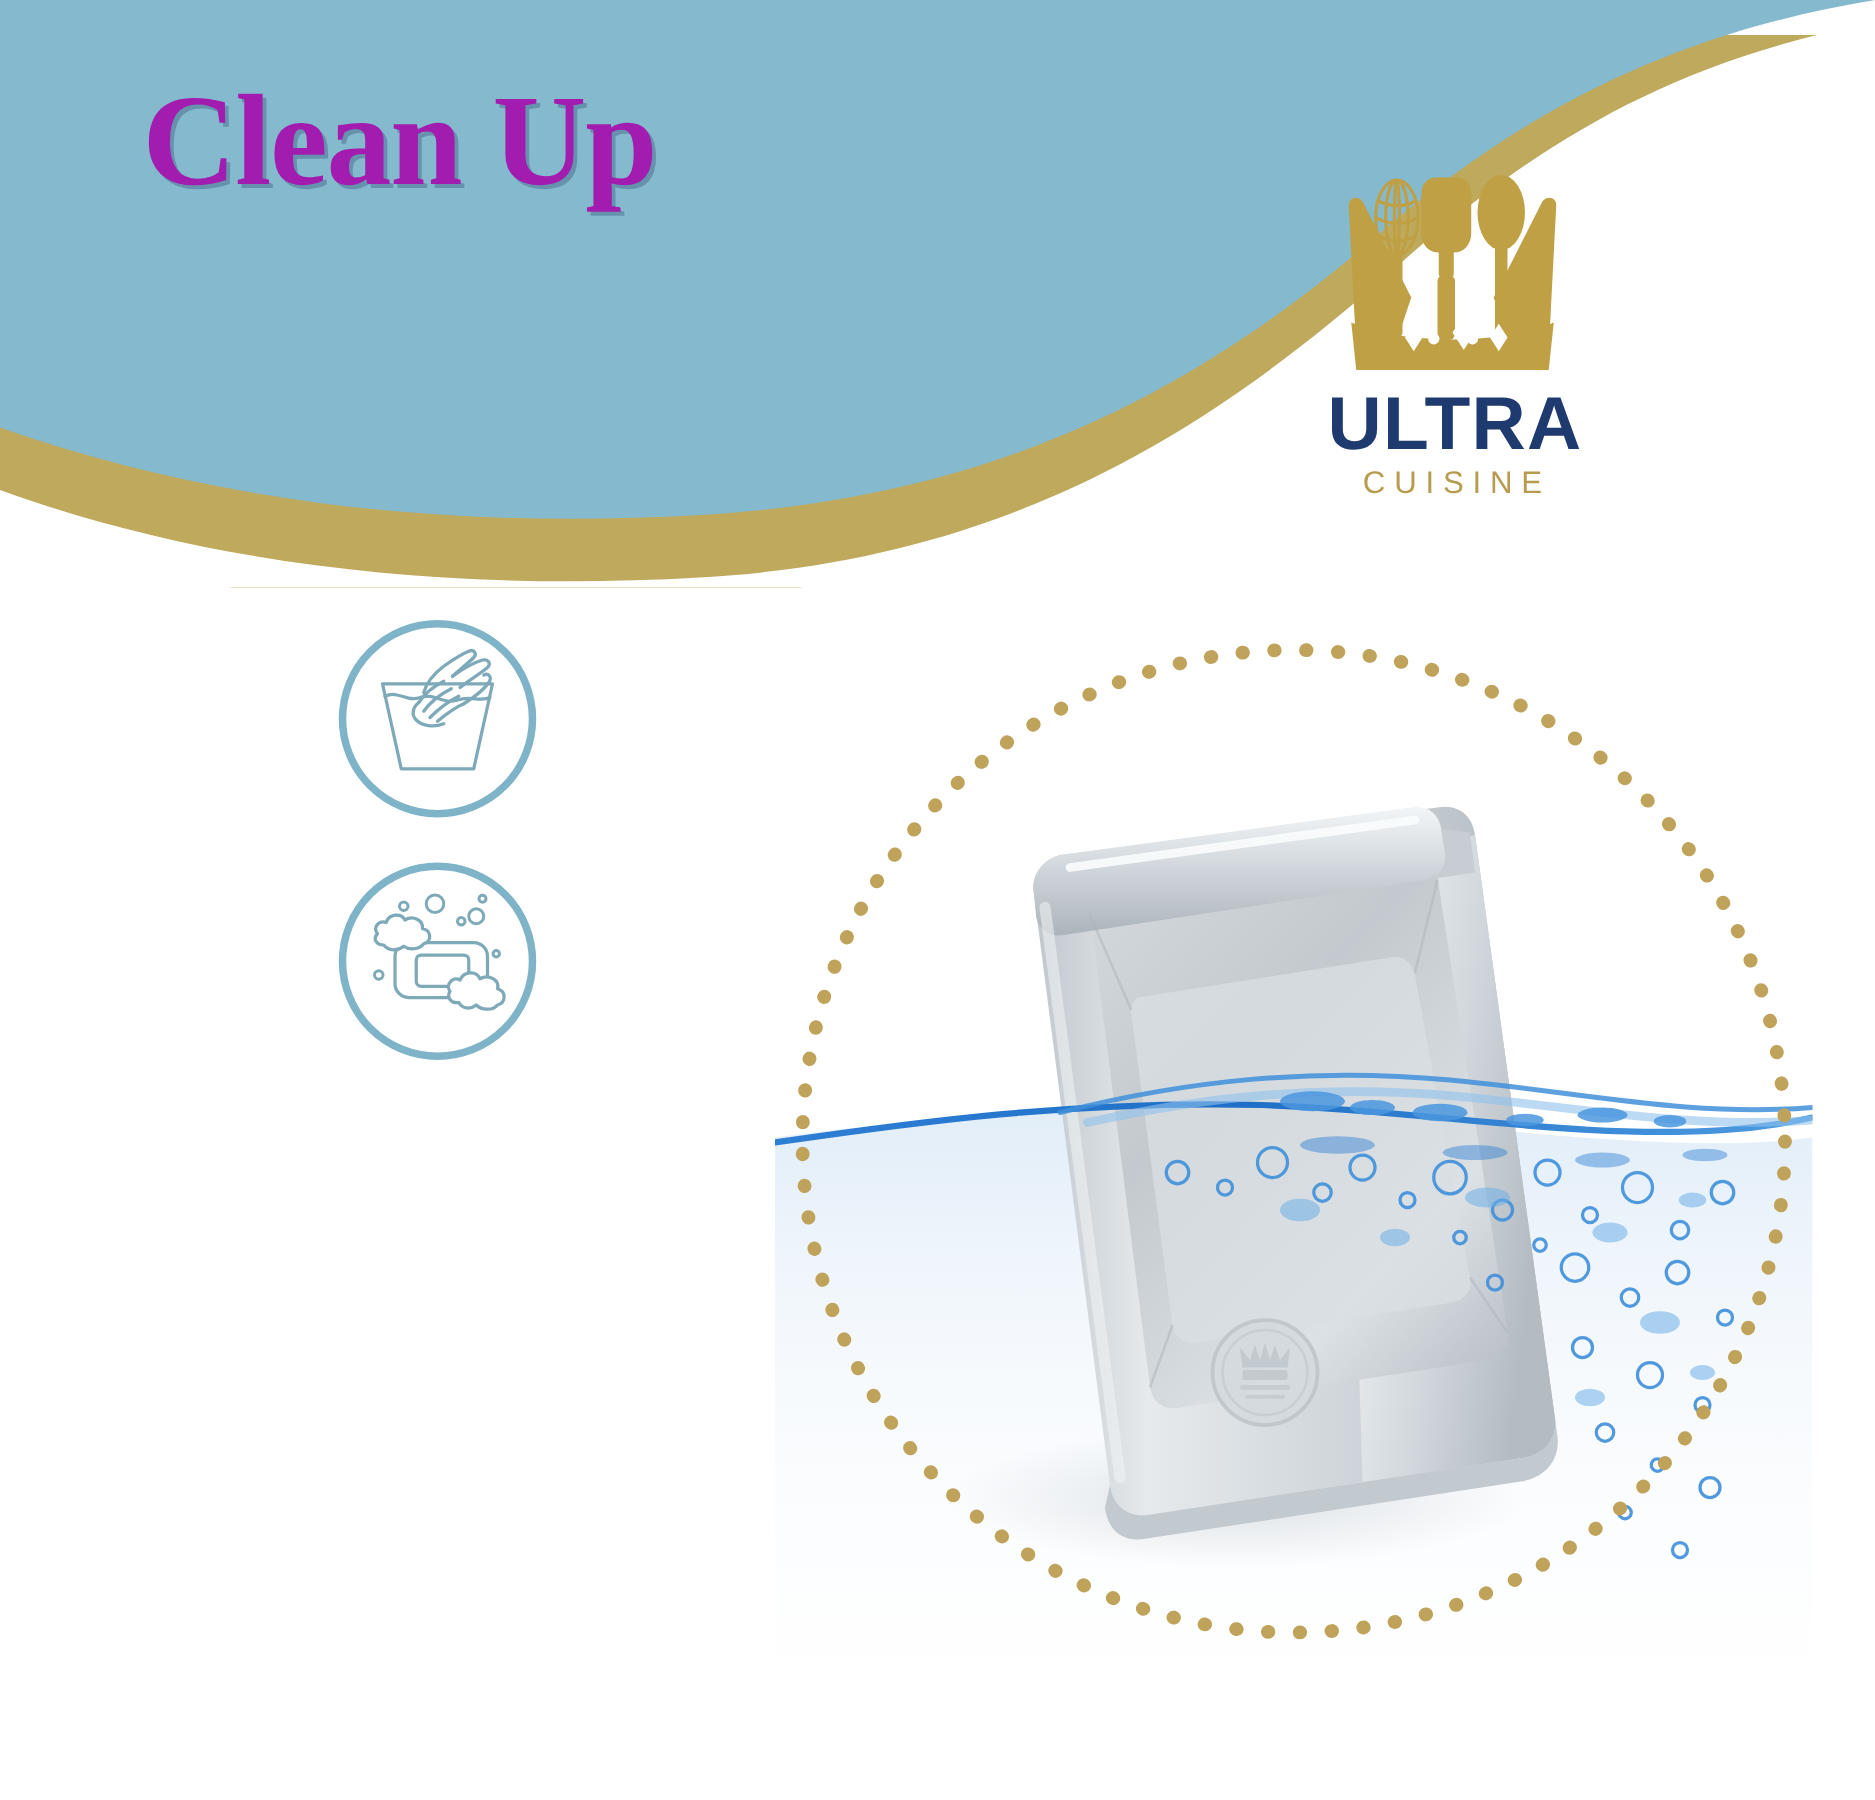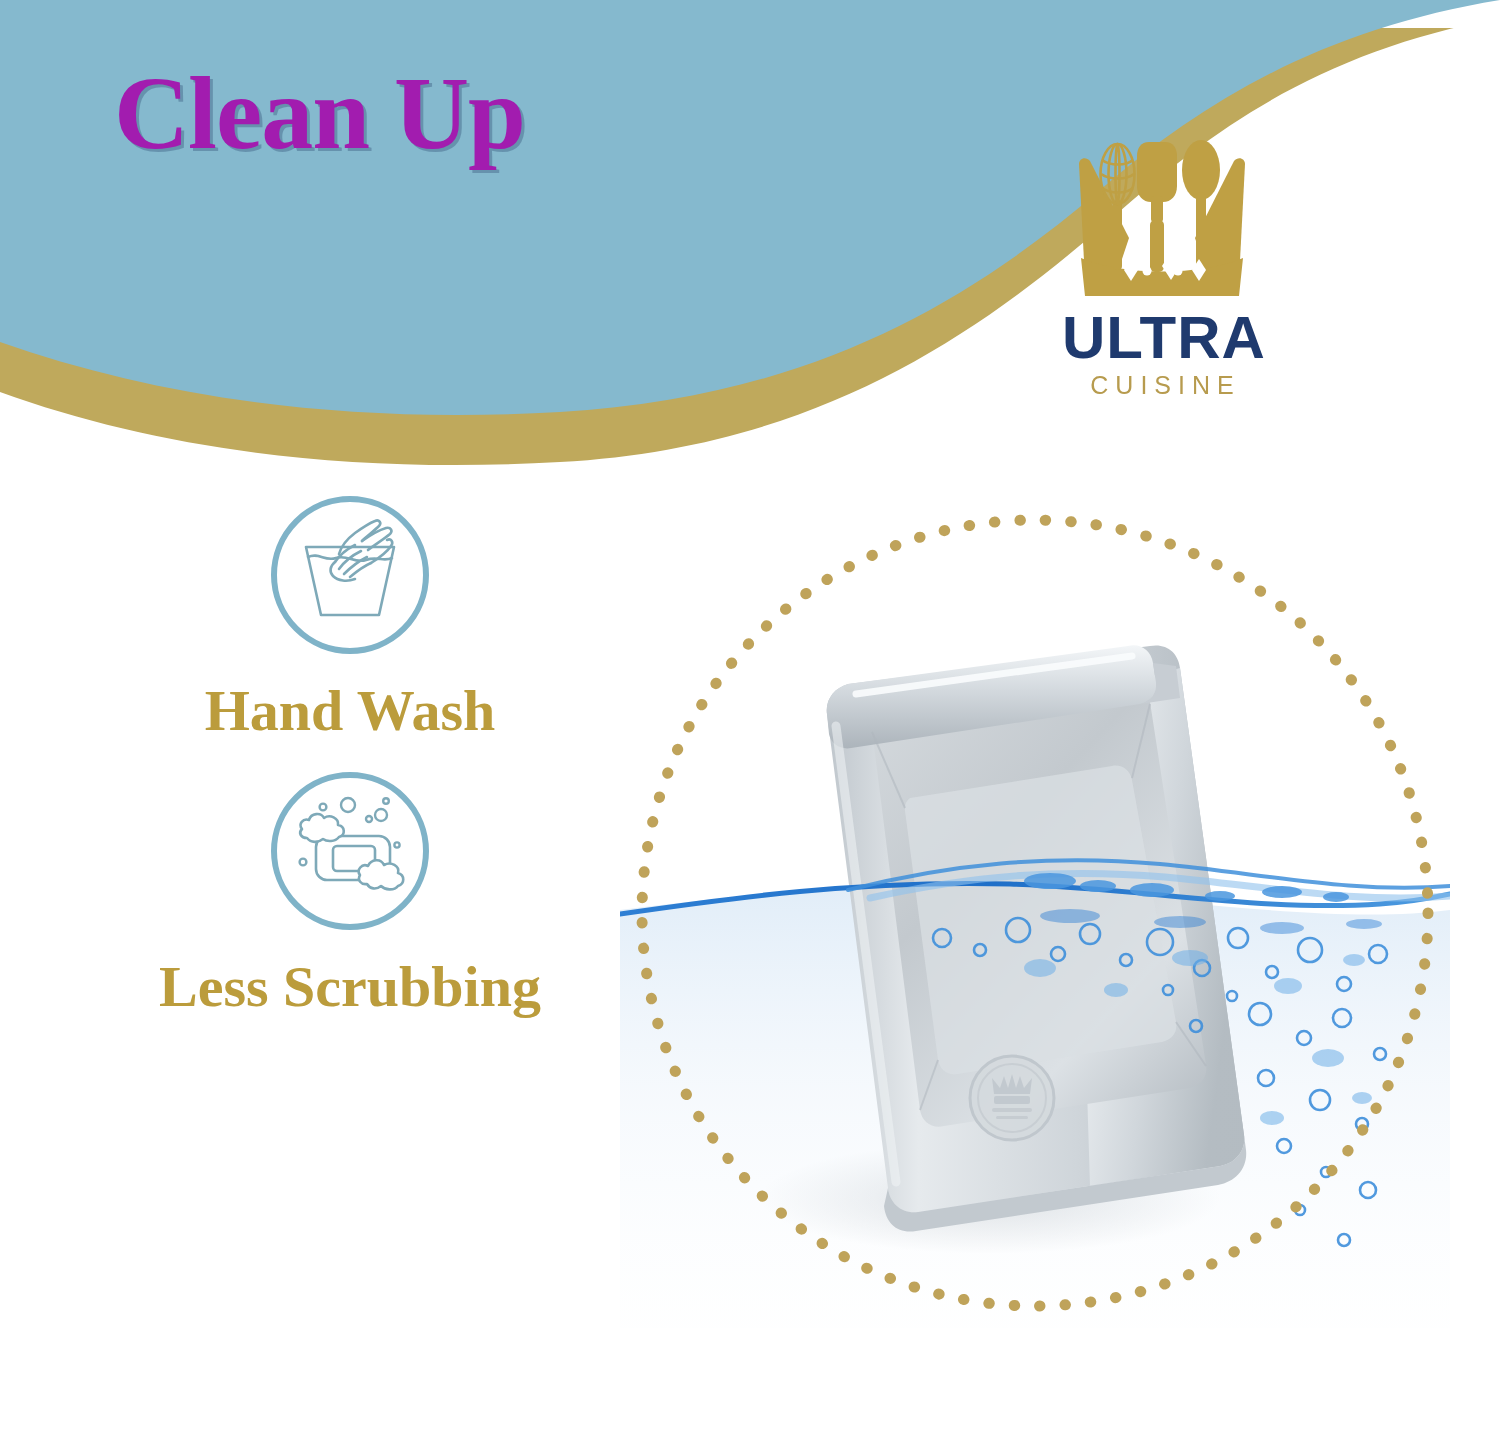--- a/index.html
+++ b/index.html
@@ -214,21 +214,20 @@
             <path d="M68,70 C 72,64 80,57 88,53"></path>
             <path d="M72,77 C 77,70 86,63 94,59"></path>
             <path d="M77,82 C 83,76 92,69 100,65"></path>
             <path d="M83,85 C 89,80 97,74 104,71"></path>
 
             <path d="M68,70 C 63,74 62,80 66,84 C 71,89 80,90 88,87"></path>
             <path d="M104,71 C 112,66 120,60 124,54 C 127,50 124,46 120,48"></path>
           </g>
         </svg>
       </div>
-      <div class="feature-label">Hand Wash</div>
     </div>
 
     <div class="feature">
       <div class="feature-icon-wrap">
         <svg width="166" height="166" viewBox="0 0 166 166" xmlns="http://www.w3.org/2000/svg">
           <circle cx="83" cy="83" r="76" fill="#FFFFFF" stroke="#7FB3C8" stroke-width="6"></circle>
           <g fill="#FFFFFF" stroke="#7EA9B8" stroke-width="2.6" stroke-linejoin="round">
 
             <rect x="49" y="68" width="74" height="44" rx="11"></rect>
 
@@ -249,21 +248,20 @@
             <circle cx="81" cy="37" r="7"></circle>
             <circle cx="114" cy="47" r="6"></circle>
             <circle cx="56" cy="39" r="3.4"></circle>
             <circle cx="102" cy="51" r="3"></circle>
             <circle cx="119" cy="33" r="2.8"></circle>
             <circle cx="36" cy="94" r="3.4"></circle>
             <circle cx="130" cy="77" r="2.6"></circle>
           </g>
         </svg>
       </div>
-      <div class="feature-label">Less Scrubbing</div>
     </div>
 
 
   </div>
 
   <div id="product-showcase">
 
     <div id="product-photo">
       <svg width="830" height="830" viewBox="0 0 830 830" xmlns="http://www.w3.org/2000/svg">
         <defs>

